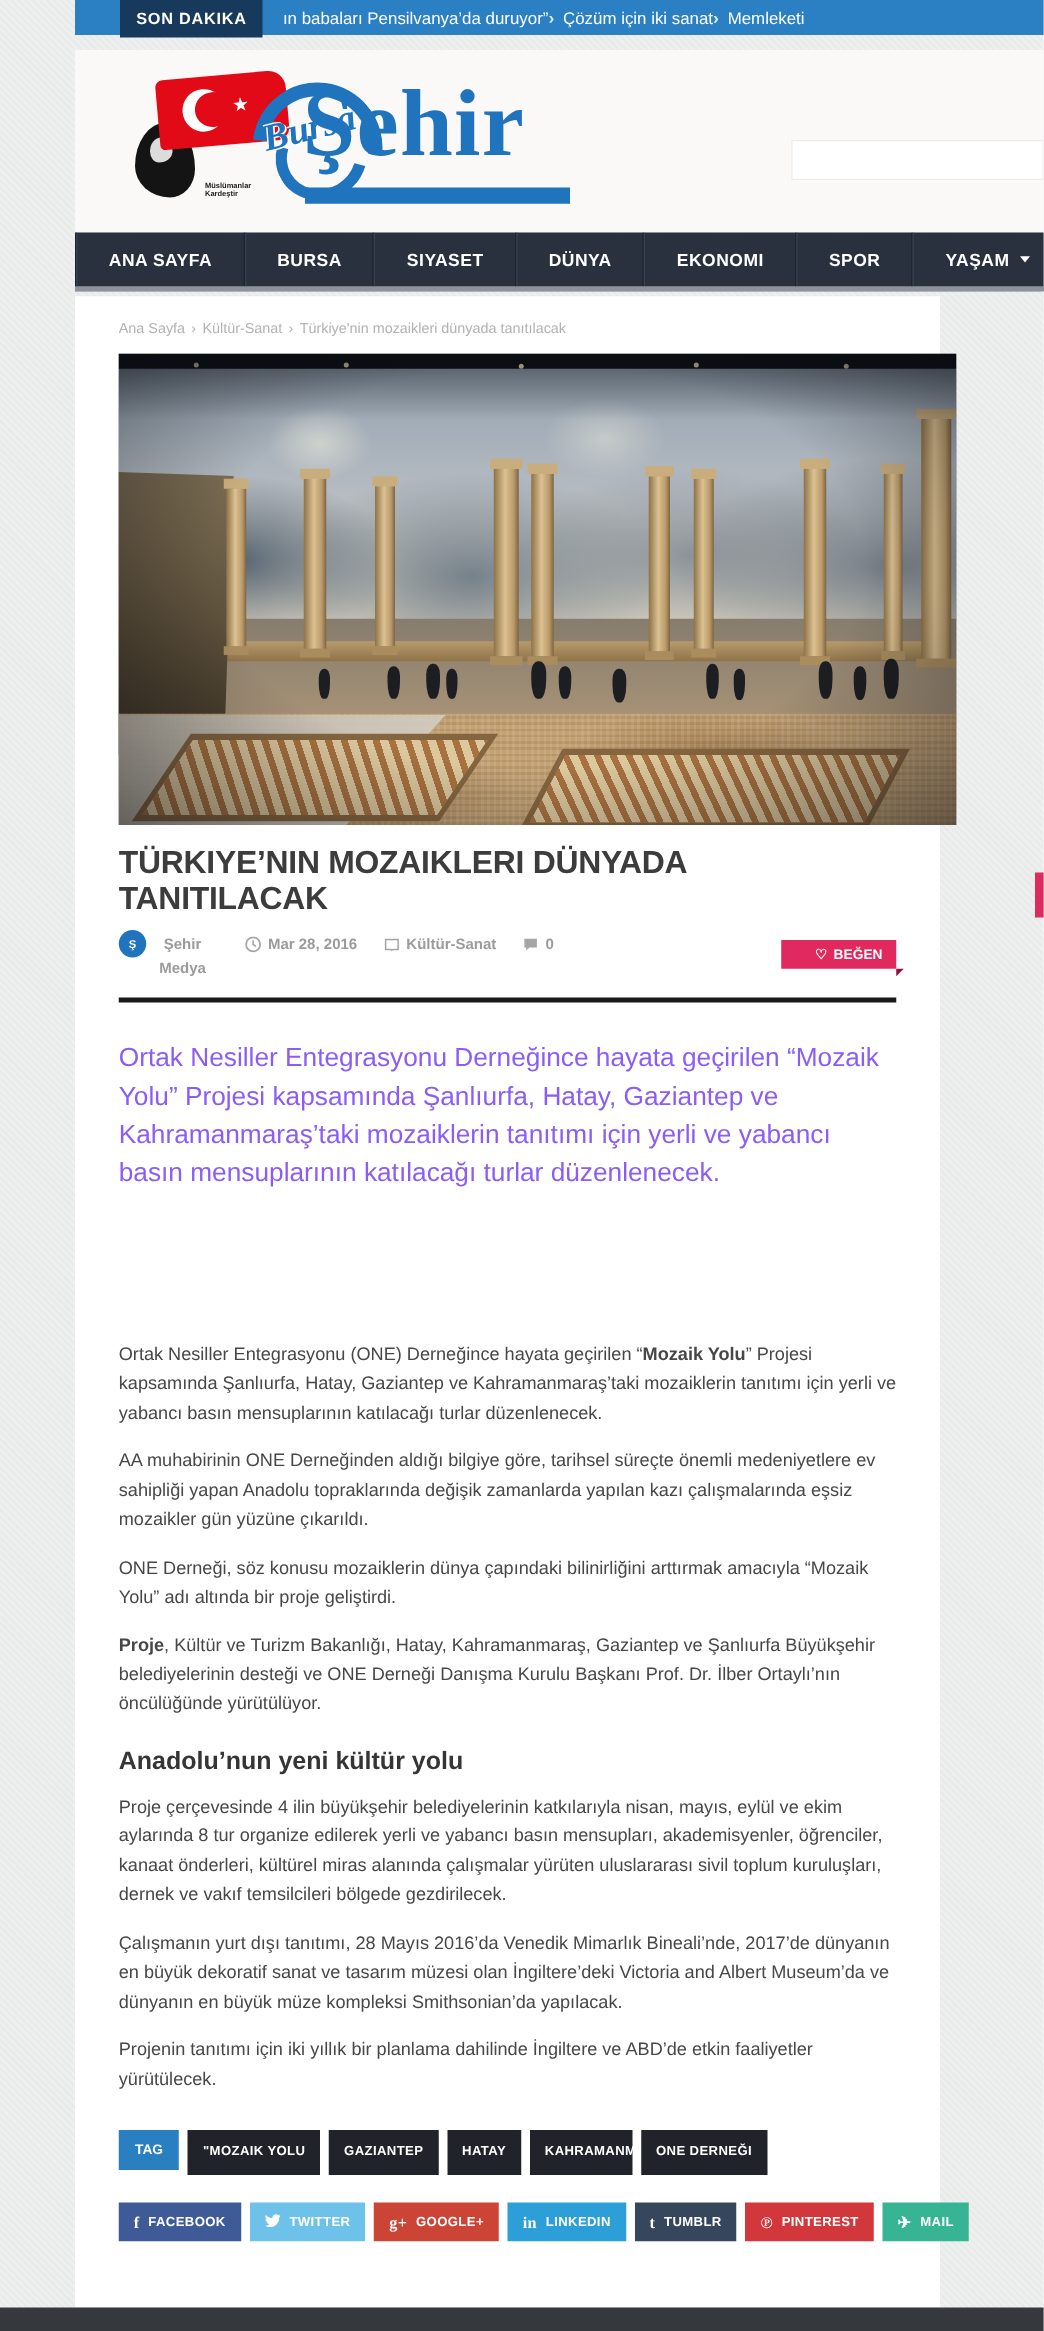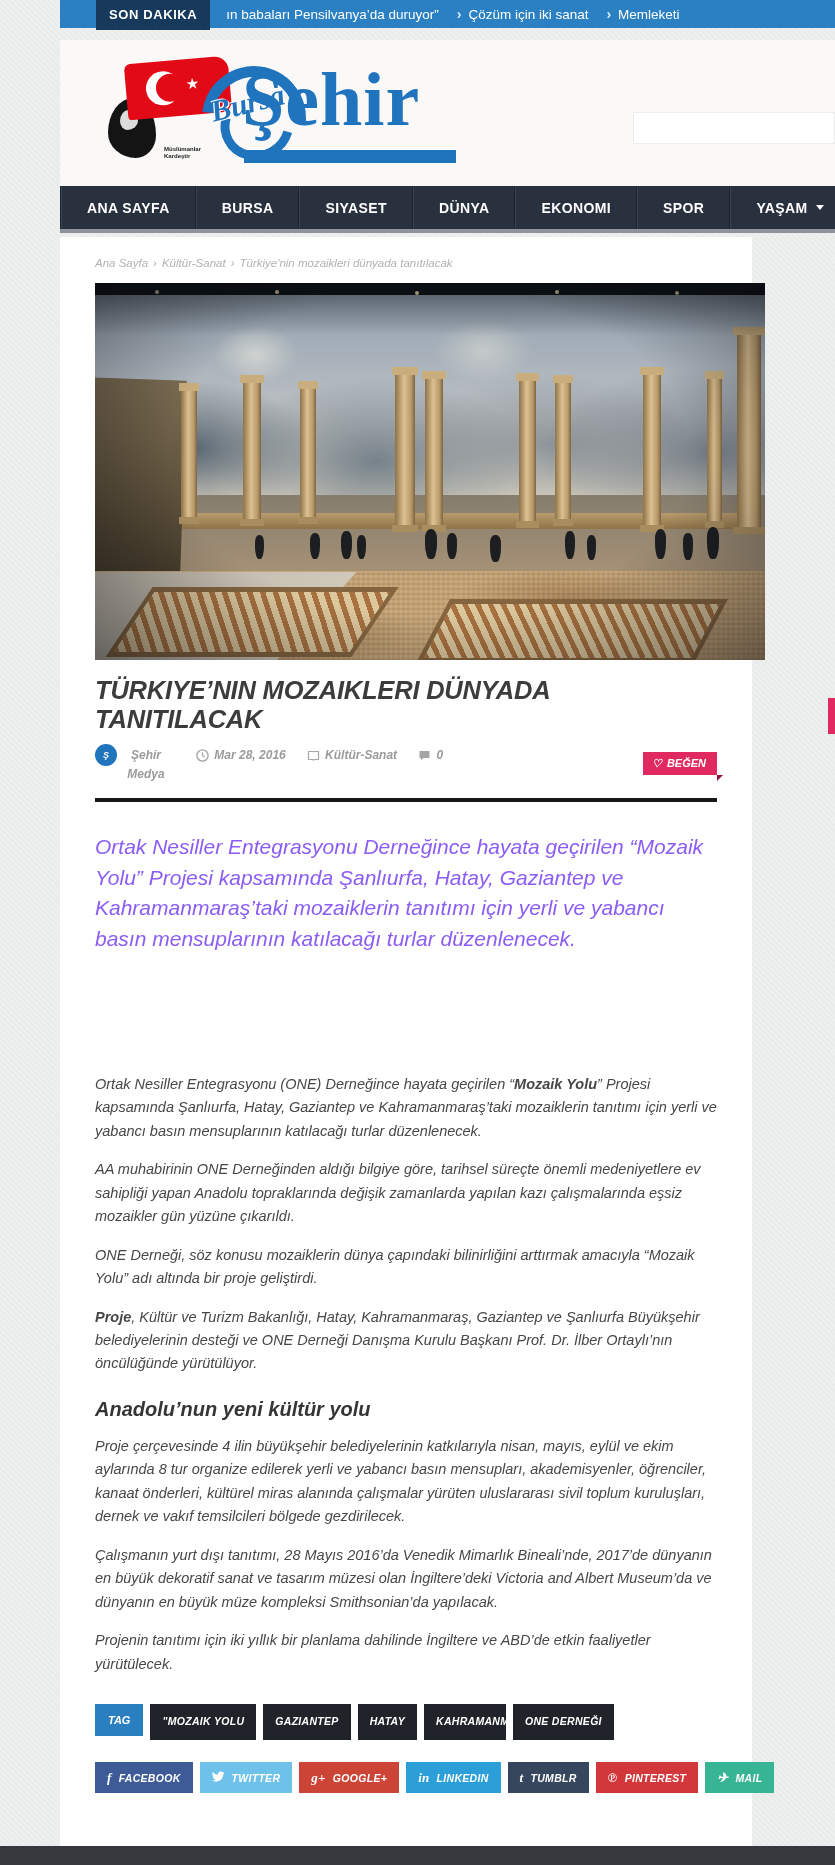--- a/index.html
+++ b/index.html
@@ -6,21 +6,21 @@
   body{width:835px;height:1865px;position:relative;overflow:hidden;background:#eef0f0;
        font-family:"Liberation Sans",sans-serif;}
   body::before{content:"";position:absolute;inset:0;z-index:0;
        background:repeating-linear-gradient(45deg,rgba(0,0,0,.018) 0 2px,transparent 2px 4px);}
 
   
   .topbar{position:absolute;left:60px;right:0;top:0;height:28px;background:#2a80c2;z-index:3;
           display:flex;align-items:center;}
   .breaking{background:#17395c;color:#fff;font-weight:bold;font-size:13px;letter-spacing:.6px;
             padding:8px 13px;margin-left:36px;white-space:nowrap;}
-  .ticker{display:flex;color:#fff;font-size:13.5px;margin-left:16px;gap:18px;overflow:hidden;white-space:nowrap;}
+  .ticker{display:flex;color:#fff;font-size:13.5px;margin-left:16px;overflow:hidden;white-space:nowrap;}
   .tick-item{display:flex;align-items:center;gap:7px;}
   .tick-chev{color:#d6ebfa;font-weight:bold;font-size:14px;}
 
   
   .header{position:absolute;left:60px;right:0;top:40px;height:146px;background:#faf9f8;z-index:2;}
   .search-box{position:absolute;right:0;top:72px;width:200px;height:30px;background:#fff;border:1px solid #ececec;}
   .logo{position:absolute;left:34px;top:14px;width:360px;height:120px;}
   .flag{position:absolute;left:32px;top:6px;width:104px;height:56px;background:#e30a17;
         border-radius:6px 14px 10px 4px;transform:rotate(-5deg);}
   .flag .c1{position:absolute;left:20px;top:10px;width:34px;height:34px;border-radius:50%;background:#fff;}
@@ -43,21 +43,21 @@
 
   
   .navbar{position:absolute;left:60px;right:0;top:186px;height:43px;background:#29313f;z-index:3;
           display:flex;border-bottom:4px solid #8e939b;overflow:hidden;}
   .nav-spacer{width:20px;border-right:1px solid #1b2230;}
   .nav-item{display:flex;align-items:center;padding:0 25px;color:#fff;font-size:14px;font-weight:bold;
             letter-spacing:.4px;white-space:nowrap;border-left:1px solid #39424f;border-right:1px solid #1b2230;cursor:pointer;}
   .caret{margin-left:8px;width:0;height:0;border-left:4px solid transparent;border-right:4px solid transparent;border-top:5px solid #fff;}
 
   
-  .card{position:absolute;left:60px;top:237px;width:692px;bottom:19px;background:#fff;z-index:1;font-style:italic;}
+  .card{position:absolute;left:60px;top:237px;width:692px;bottom:19px;background:#fff;z-index:1;}
   .inner{padding:20px 35px 0 35px;}
   .breadcrumb{font-size:11.5px;color:#b3b1b1;margin:0 0 14px;}
   .crumb-sep{margin:0 5px;color:#b3b1b1;}
 
   
   .photo{width:670px;height:377px;position:relative;overflow:hidden;background:#11161d;}
   .ph-mural{position:absolute;left:0;right:0;top:10px;height:205px;
     background:
       radial-gradient(60px 42px at 24% 30%, rgba(255,250,230,.45), transparent 70%),
       radial-gradient(70px 45px at 58% 28%, rgba(255,250,230,.35), transparent 70%),
@@ -97,21 +97,21 @@
   
   .headline{font-size:25.5px;font-weight:bold;color:#3c3c3c;margin:16px 0 10px;letter-spacing:-.2px;}
   .meta{position:relative;color:#9b9b9b;font-size:12px;font-weight:bold;min-height:46px;}
   .avatar{display:inline-block;width:22px;height:22px;border-radius:50%;background:#1f74bd;color:#fff;
           font-size:9px;font-weight:bold;text-align:center;line-height:22px;vertical-align:top;margin-right:6px;}
   .author{display:inline-block;width:46px;line-height:1.6;vertical-align:top;margin-top:2px;margin-right:24px;text-align:center;}
   .meta-item{display:inline-flex;align-items:center;gap:5px;margin-right:18px;margin-top:4px;vertical-align:top;}
   .micon{width:13px;height:13px;display:inline-block;}
   .micon svg{display:block;}
   .like-btn{position:absolute;right:0;top:8px;background:#e0295f;color:#fff;font-size:11px;font-weight:bold;
-            padding:5px 11px 5px 9px;cursor:pointer;}
+            padding:5px 11px 5px 27px;cursor:pointer;}
   .like-btn::after{content:"";position:absolute;right:-6px;bottom:-6px;
             border-top:6px solid #8f1038;border-right:6px solid transparent;}
   .heart{font-size:11px;margin-right:5px;}
   .divider{height:4px;background:#181818;margin-top:8px;}
 
   
   .lead{font-size:21px;line-height:1.46;color:#8b5cf6;margin:30px 0 0;}
   .body-wrap{margin-top:118px;}
   .body-wrap p{font-size:14.5px;line-height:1.62;color:#474747;margin:0 0 15px;}
   .subhead{font-size:20px;color:#353535;margin:22px 0 14px;font-weight:bold;}

